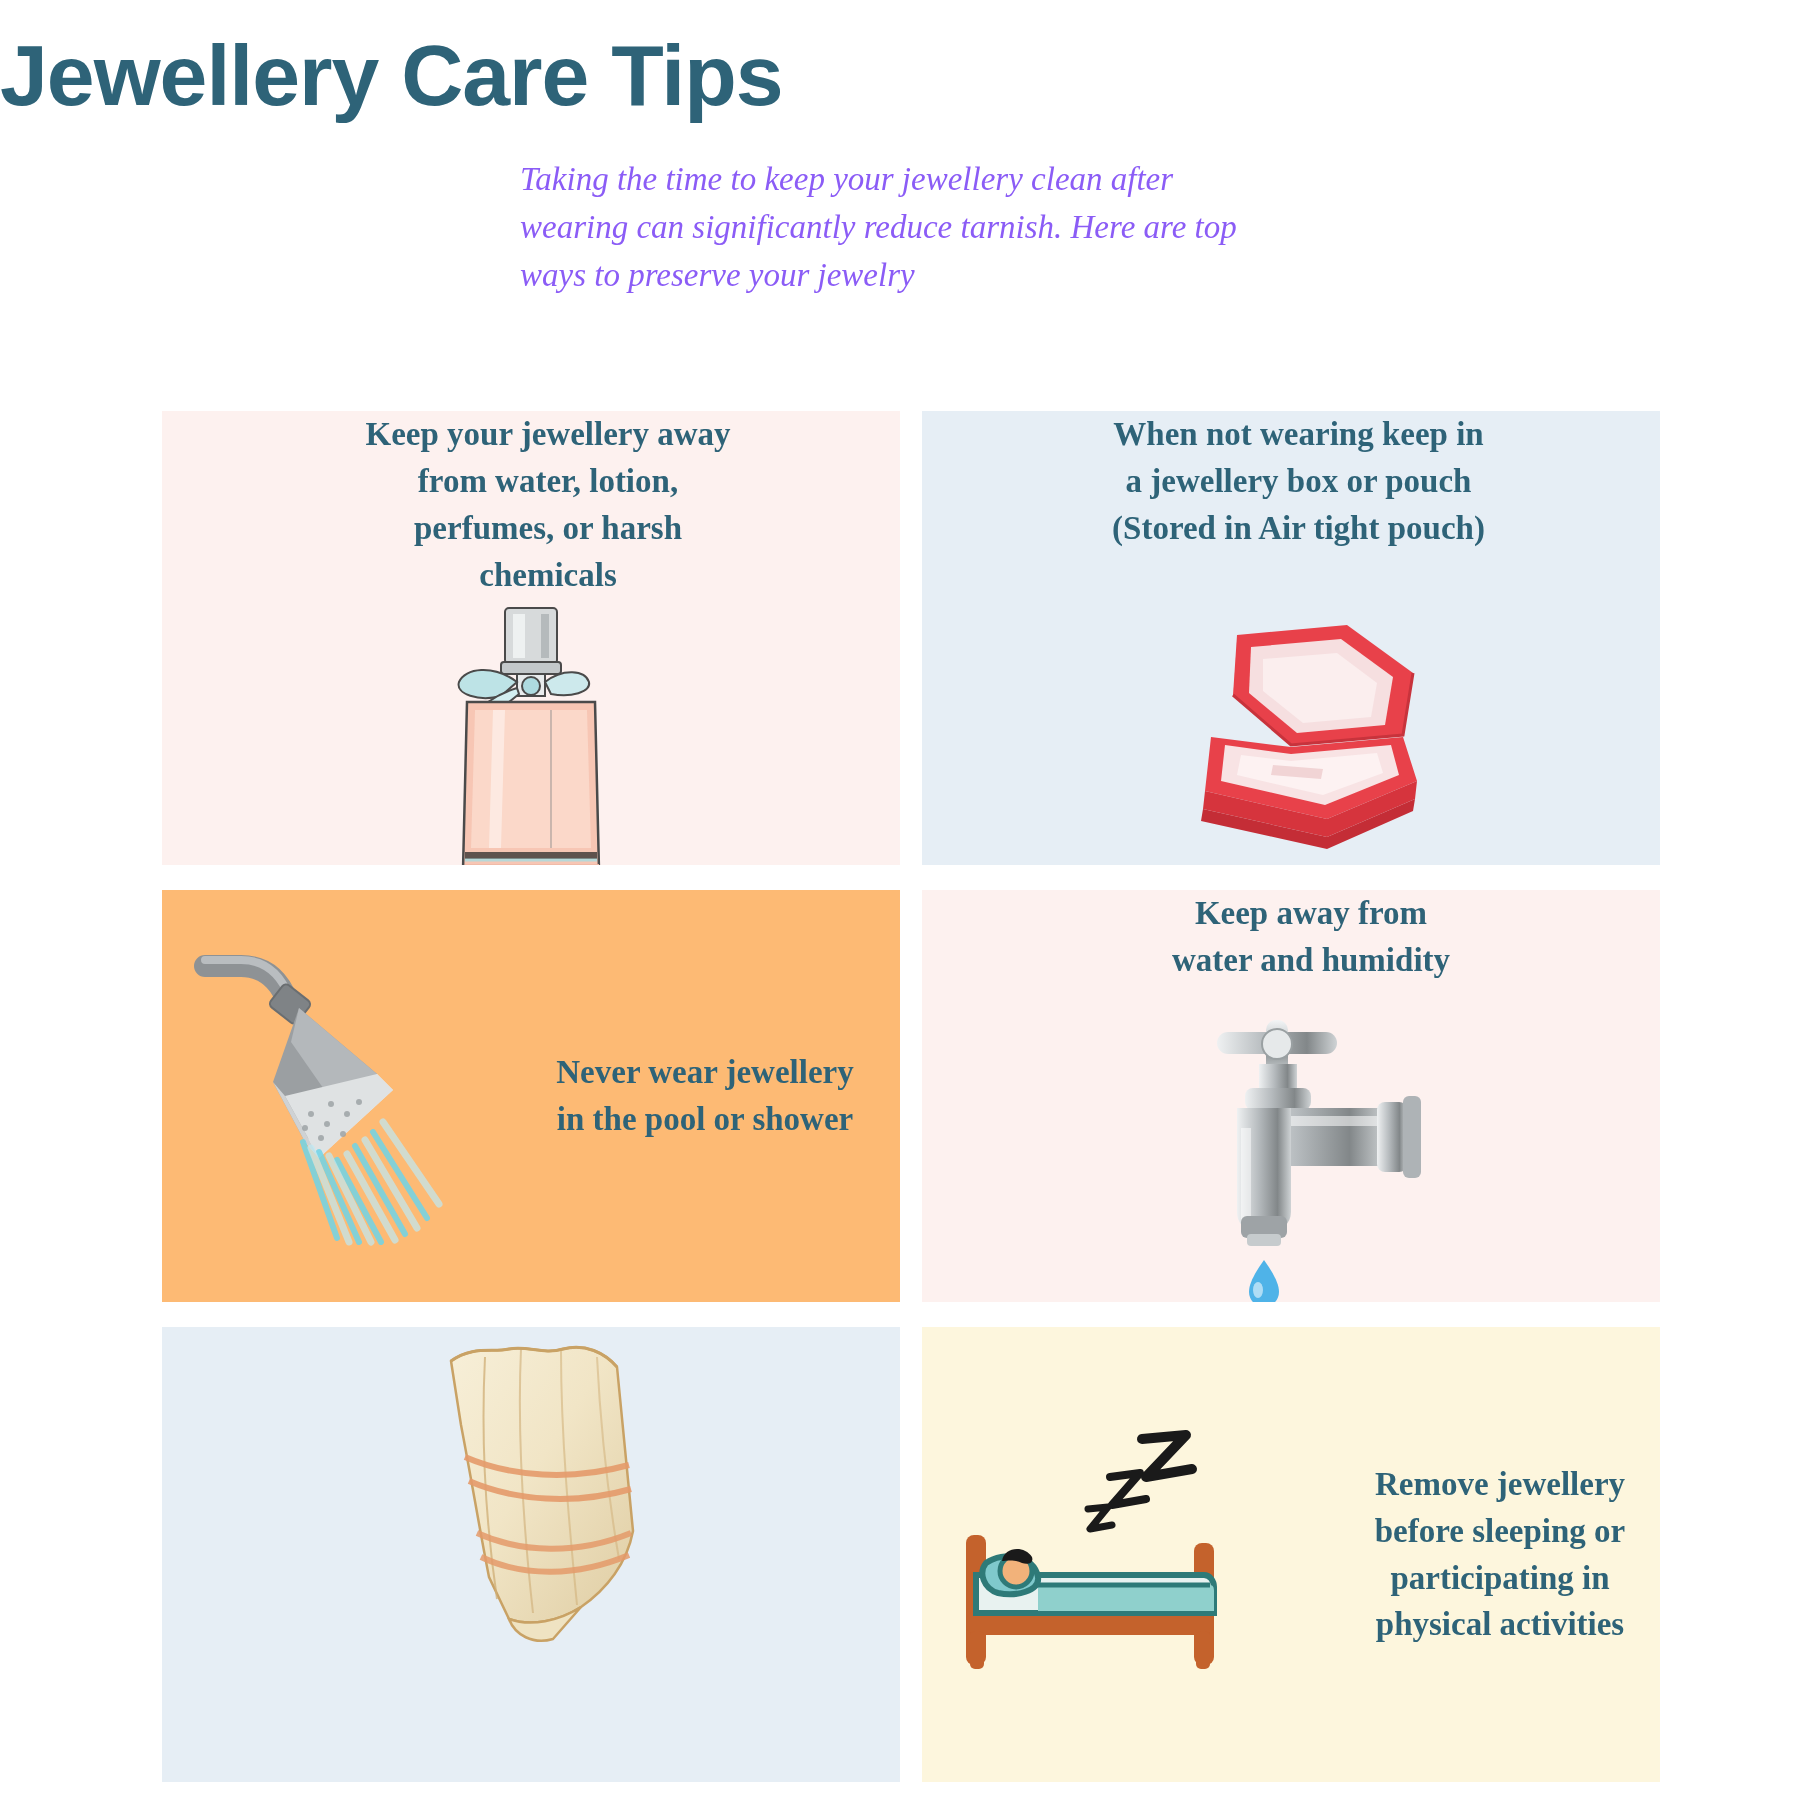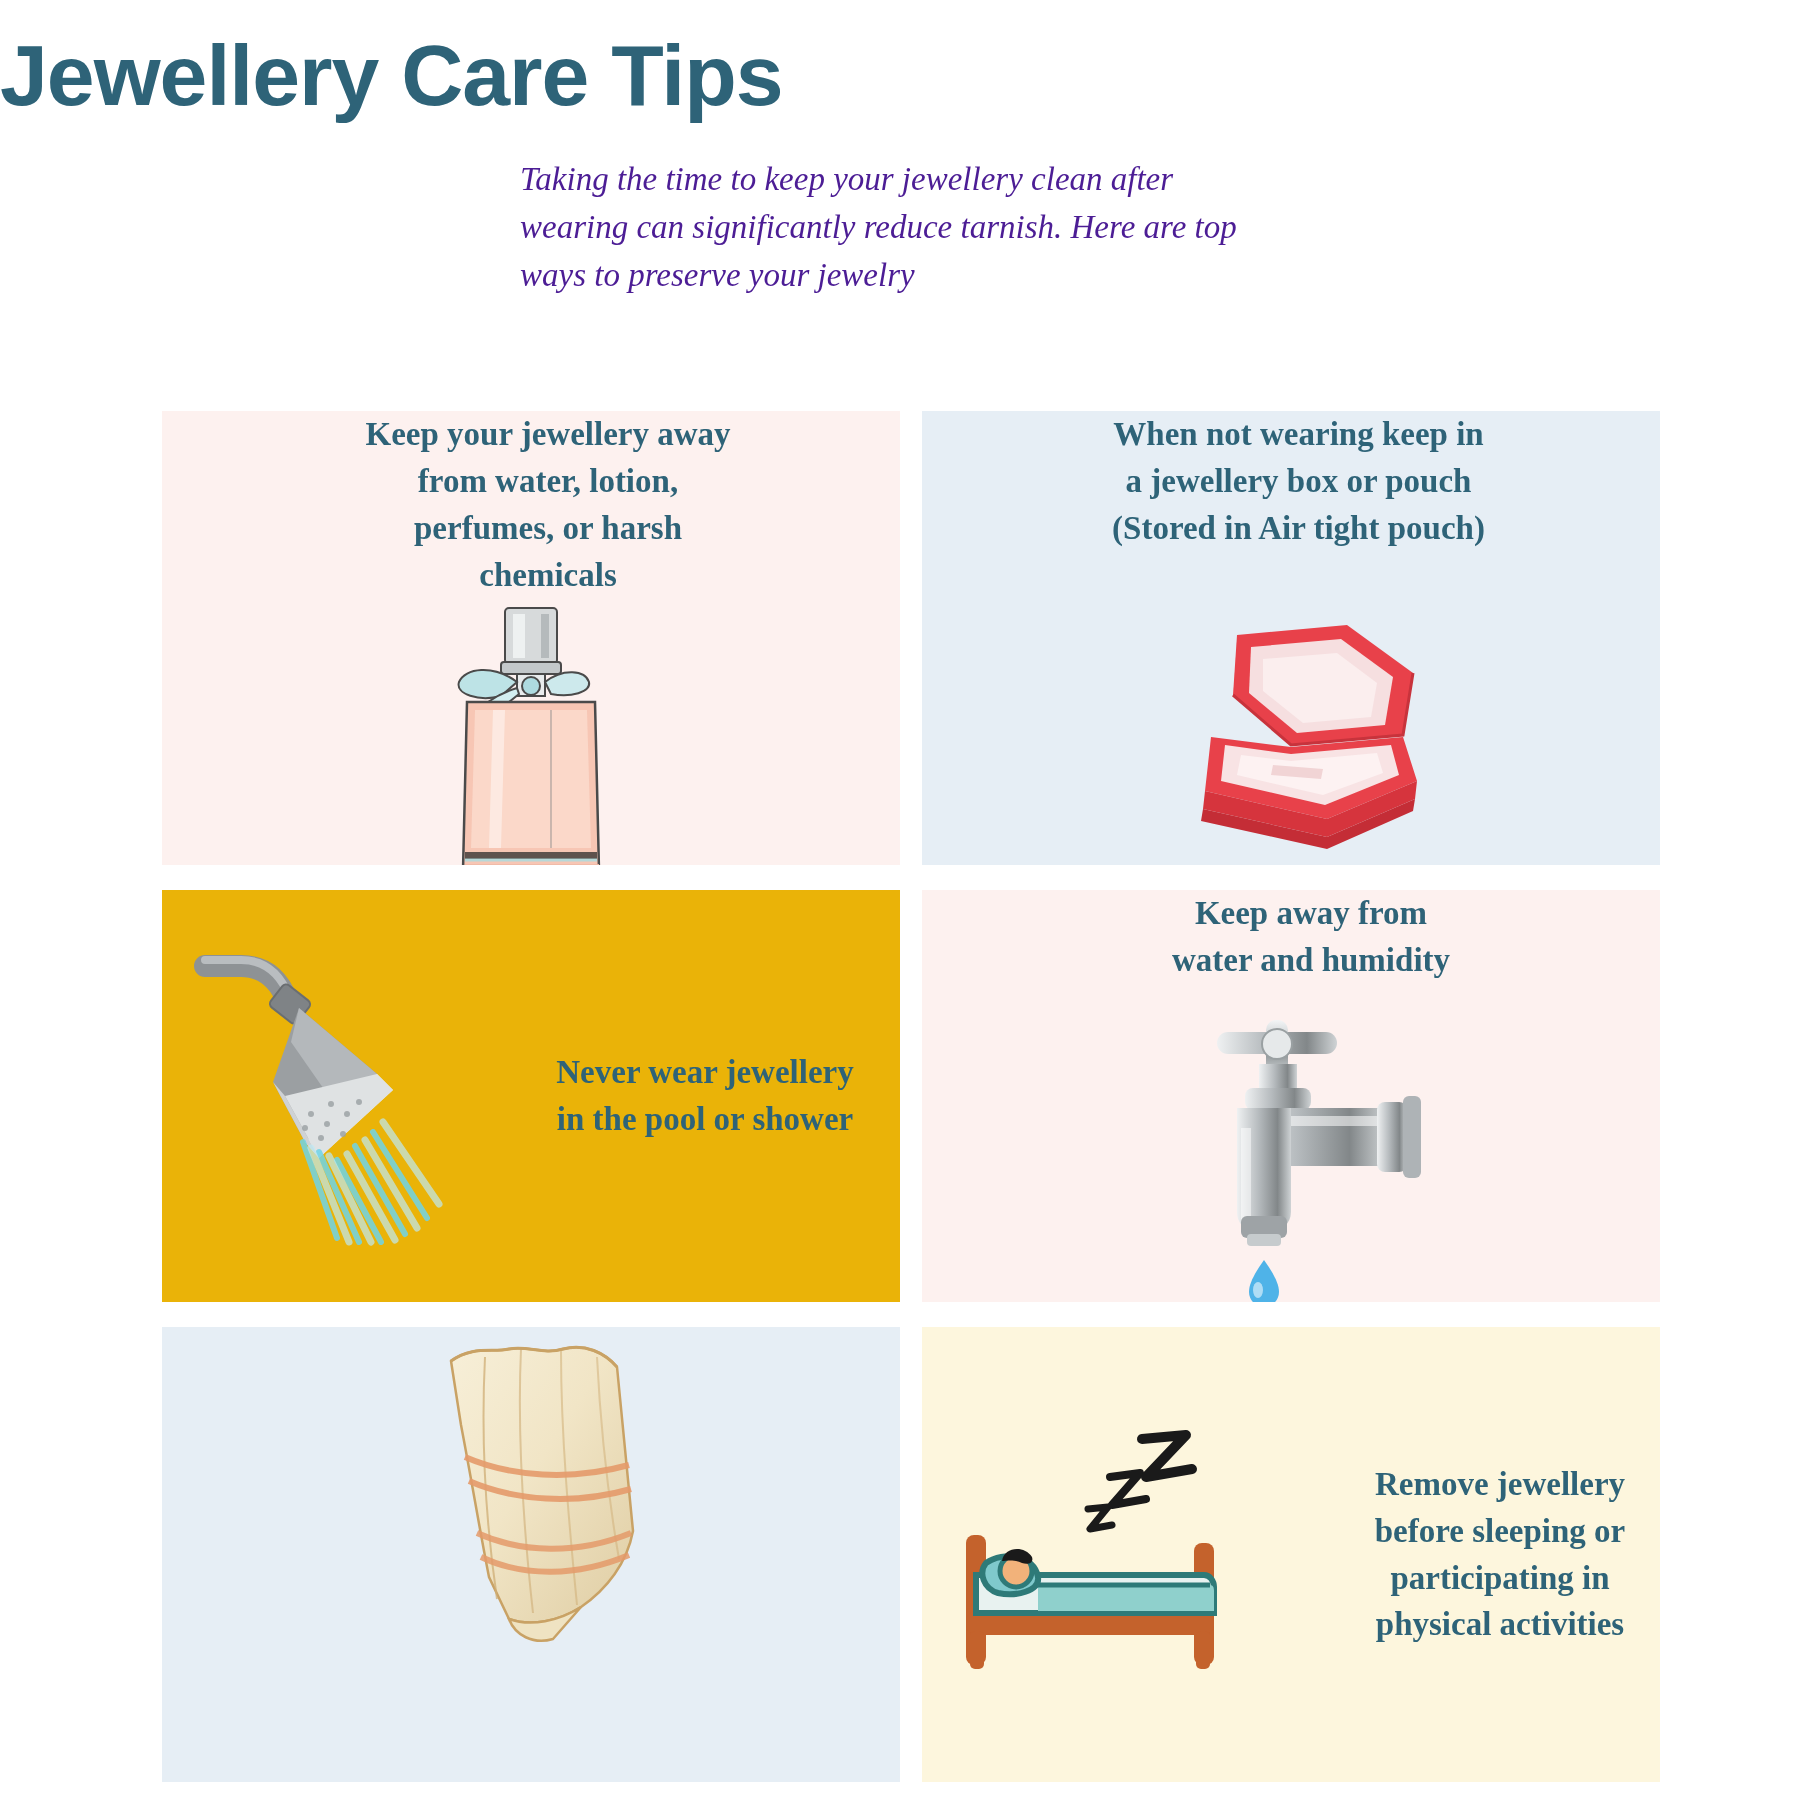--- a/index.html
+++ b/index.html
@@ -20,21 +20,21 @@
     letter-spacing:-1px;
     color:#2e6378;
     line-height:1.05;
     margin:0;
   }
   .subtitle{
     font-family:"Liberation Serif", serif;
     font-style:italic;
     font-size:33px;
     line-height:1.45;
-    color:#4c1d95;
+    color:#8b5cf6;
     width:760px;
     margin:36px auto 0 auto;
   }
 
   
   .grid{
     position:absolute;
     left:162px; top:411px;
     width:1478px;
     display:grid;
@@ -149,21 +149,21 @@
           <path d="M100 140 L150 146 L236 138 L242 158 L182 180 L96 160 Z" fill="#fdf2f2"></path>
 
           <path d="M132 150 L182 154 L180 164 L130 160 Z" fill="#f1d4d5"></path>
 
           <path d="M64 176 L186 204 L276 166 L274 184 L186 222 L62 194 Z" fill="#d6343d"></path>
           <path d="M62 194 L186 222 L274 184 L272 196 L186 234 L60 206 Z" fill="#c42d36"></path>
         </svg>
       </div>
     </div>
 
-    <div class="card text-right" id="card-3" style="background: #eab308;">
+    <div class="card text-right" id="card-3" style="background: #fdba74;">
       <div class="card-text">Never wear jewellery in the pool or shower</div>
       <div class="card-art">
         <svg class="art-svg" width="300" height="300" viewBox="0 0 300 300">
 
           <path d="M18 20 L54 20 C 78 20, 92 34, 100 54" stroke="#8e9295" stroke-width="22" fill="none" stroke-linecap="round"></path>
           <path d="M18 14 L54 14 C 80 14, 94 30, 102 50" stroke="#b9bdc0" stroke-width="8" fill="none" stroke-linecap="round"></path>
 
           <rect x="86" y="44" width="34" height="28" rx="5" transform="rotate(38 103 58)" fill="#7f8386" stroke="#6a6e71" stroke-width="2"></rect>
 
           <path d="M112 62 L190 128 L118 196 L86 136 Z" fill="#9b9fa2"></path>

